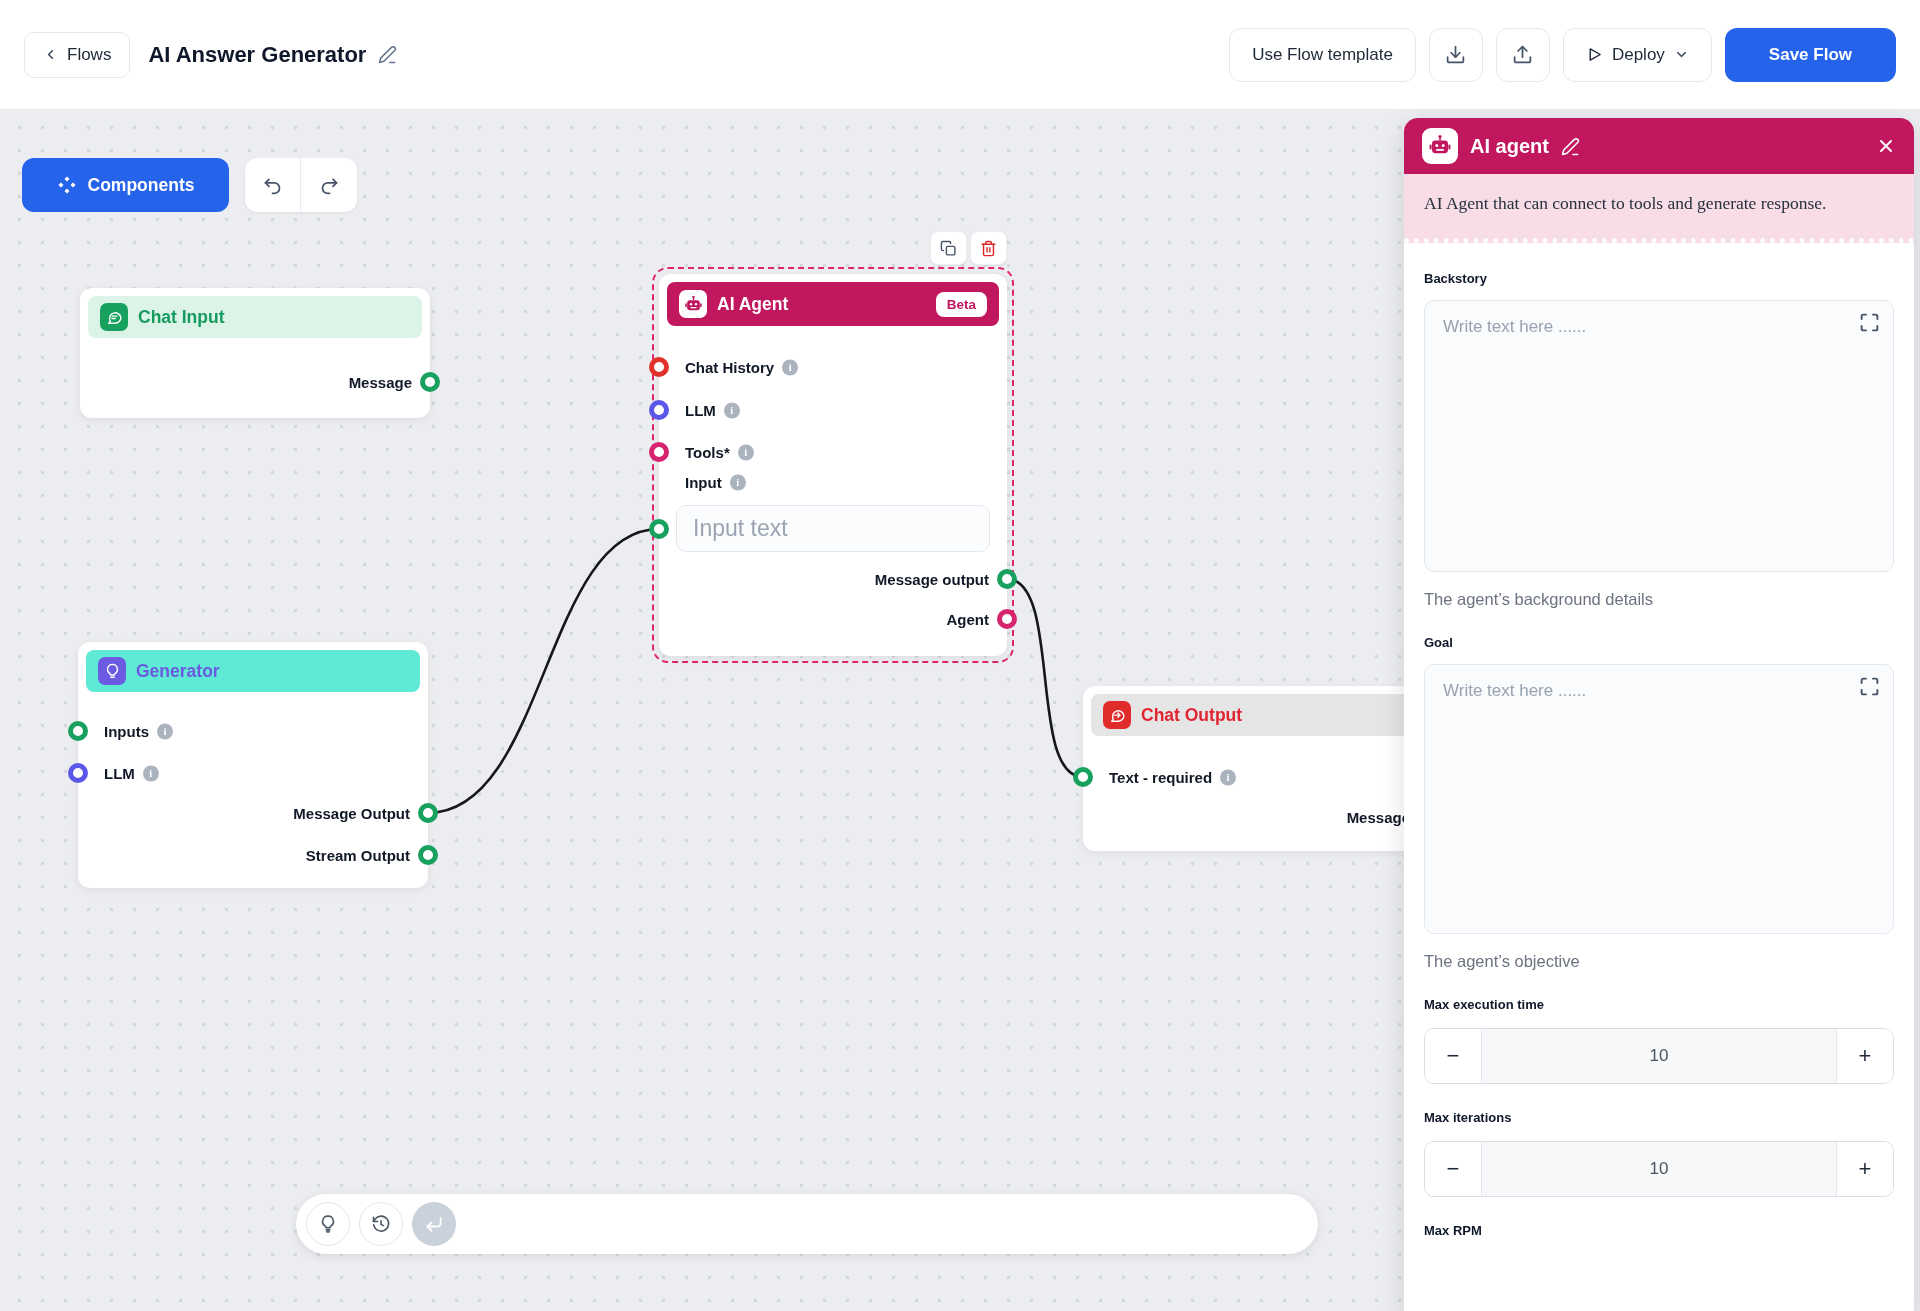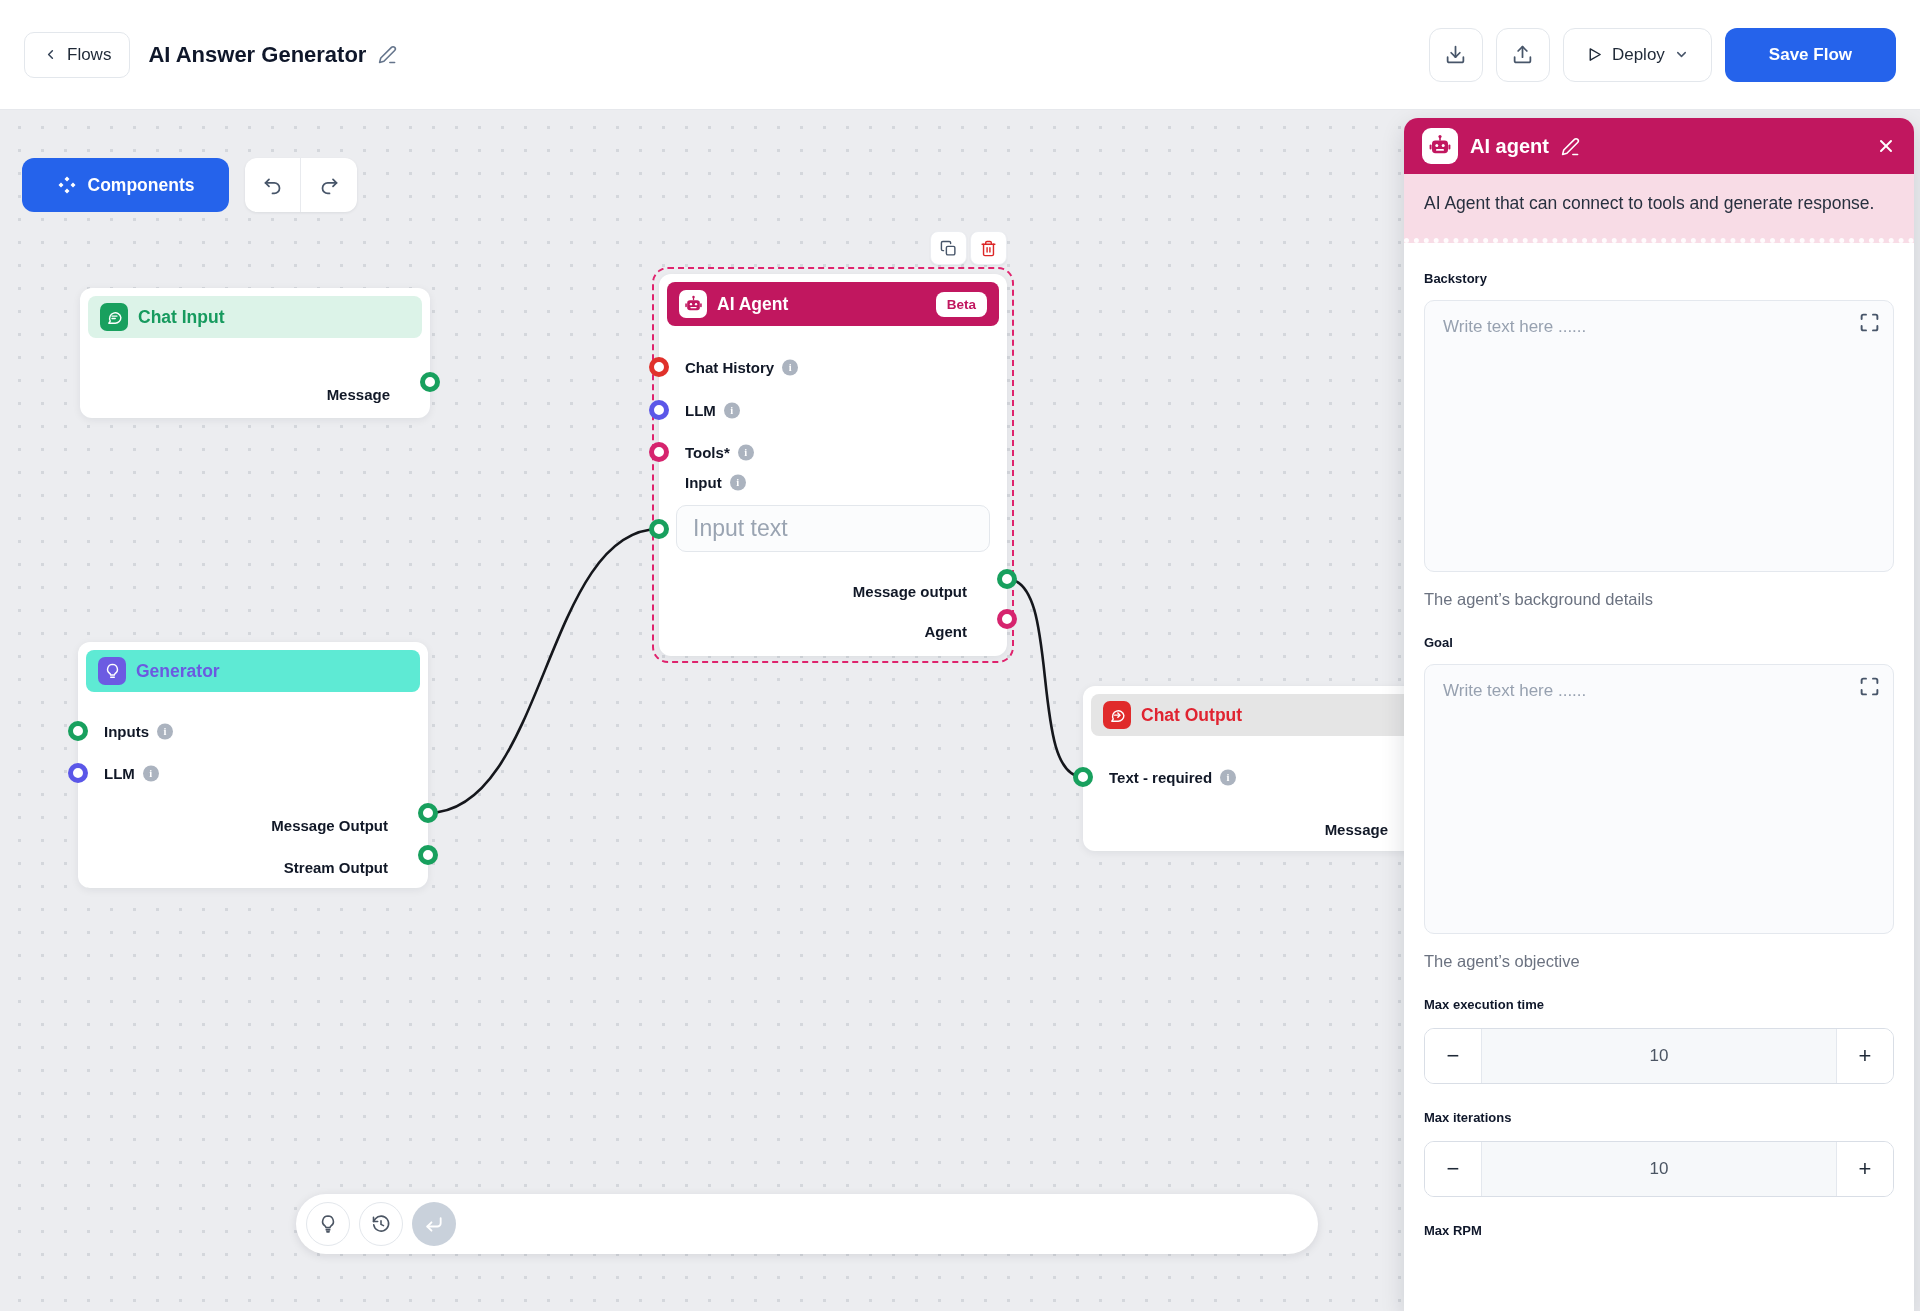--- a/index.html
+++ b/index.html
@@ -45,21 +45,21 @@
     display:flex; align-items:center; padding:0 12px; gap:10px; font-size:17.5px; font-weight:700; }
   .hicon { width:28px; height:28px; border-radius:7px; display:flex; align-items:center;
     justify-content:center; flex:0 0 auto; }
   .port { position:absolute; width:20px; height:20px; border-radius:50%; background:#fff;
     border:5px solid #18A05E; cursor:crosshair; z-index:3; }
   .port.red { border-color:#E0312B; } .port.indigo { border-color:#5B57E8; }
   .port.pink { border-color:#D6246E; } .port.green { border-color:#18A05E; }
   .pl { left:-10px; } .pr { right:-10px; }
   .prow { position:absolute; display:flex; align-items:center; gap:8px; transform:translateY(-50%);
     font-size:15px; font-weight:600; color:#111827; white-space:nowrap; }
-  .prow.right { right:40px;margin-top:12px; } .prow.left { left:26px; }
+  .prow.right { right:18px; } .prow.left { left:26px; }
   .info { width:16px; height:16px; border-radius:50%; background:#ABB3BF; color:#fff;
     display:inline-flex; align-items:center; justify-content:center; font-size:10.5px;
     font-weight:700; font-family:"Liberation Serif", serif; cursor:pointer; }
   .info::after { content:"i"; }
 
   
   .node-chat-input { left:80px; top:288px; width:350px; height:130px; }
   .node-chat-input .node-header { background:#DCF3E8; color:#169A5E; }
   .node-chat-input .hicon { background:#18A05E; }
 
@@ -92,21 +92,21 @@
 
   
   .panel { position:absolute; left:1404px; top:118px; width:510px; height:1193px; background:#fff;
     border-radius:14px 14px 0 0; box-shadow:0 8px 24px rgba(15,23,42,.14); z-index:10; overflow:hidden; }
   .panel-header { height:56px; background:#C1175F; display:flex; align-items:center; gap:12px;
     padding:0 18px; color:#fff; }
   .panel-header .hicon { width:36px; height:36px; border-radius:9px; background:#fff; }
   .panel-title { font-size:20px; font-weight:700; }
   .panel-close { margin-left:auto; display:flex; cursor:pointer; }
   .panel-desc { background:#F8DCE6; padding:17px 20px 22px 20px; font-size:17.5px; line-height:1.45;
-    color:#27303F; border-bottom:5px dotted rgba(255,255,255,.9); }
+    color:#27303F; border-bottom:5px dotted rgba(255,255,255,.9);font-family:Liberation Serif, serif; }
   .panel-body { padding:2px 20px 0 20px; }
   .field-label { margin-top:26px; font-size:13px; font-weight:600; color:#0F172A; }
   .ta-wrap { position:relative; margin-top:14px; }
   .ta { width:100%; height:272px; border:1px solid #E4E8EE; border-radius:10px; background:#FAFBFD;
     padding:16px 18px; font-size:17px; color:#1F2937; resize:none; outline:none;
     font-family:"Liberation Sans", sans-serif; }
   .ta::placeholder { color:#97A1B0; }
   .ta-expand { position:absolute; right:14px; top:12px; color:#475569; cursor:pointer; }
   .helper { margin-top:14px; font-size:16.5px; color:#6B7280; }
   .stepper { margin-top:16px; height:56px; display:flex; border:1px solid #D9DEE6; border-radius:10px;
@@ -143,20 +143,21 @@
       <span>Flows</span>
     </button>
     <div class="page-title">AI Answer Generator</div>
     <span class="title-edit icn">
       <svg width="19" height="19" viewBox="0 0 24 24" fill="none" stroke="#64748B" stroke-width="2" stroke-linecap="round" stroke-linejoin="round">
           <path d="M17 3a2.8 2.8 0 1 1 4 4L7.5 20.5 2 22l1.5-5.5z"></path>
           <line x1="15" y1="22" x2="21" y2="22"></line>
         </svg>
     </span>
     <div class="topbar-right">
+      <button class="btn tb-lg">Use Flow template</button>
       <button class="btn tb-sq">
         <span class="icn">
           <svg width="21" height="21" viewBox="0 0 24 24" fill="none" stroke="#475569" stroke-width="2" stroke-linecap="round" stroke-linejoin="round">
               <path d="M21 15v4a2 2 0 0 1-2 2H5a2 2 0 0 1-2-2v-4"></path>
               <polyline points="7 10 12 15 17 10"></polyline>
               <line x1="12" y1="15" x2="12" y2="3"></line>
             </svg>
         </span>
       </button>
       <button class="btn tb-sq">

